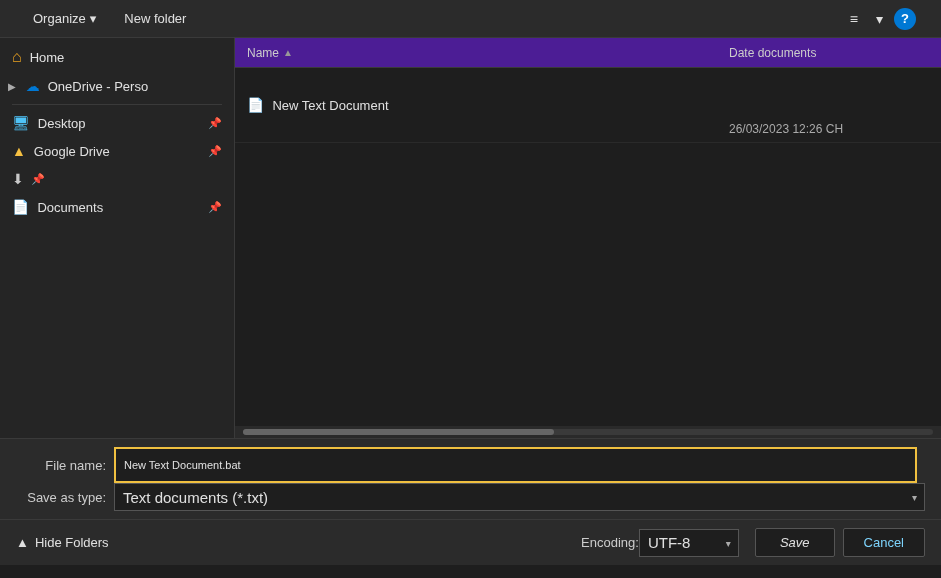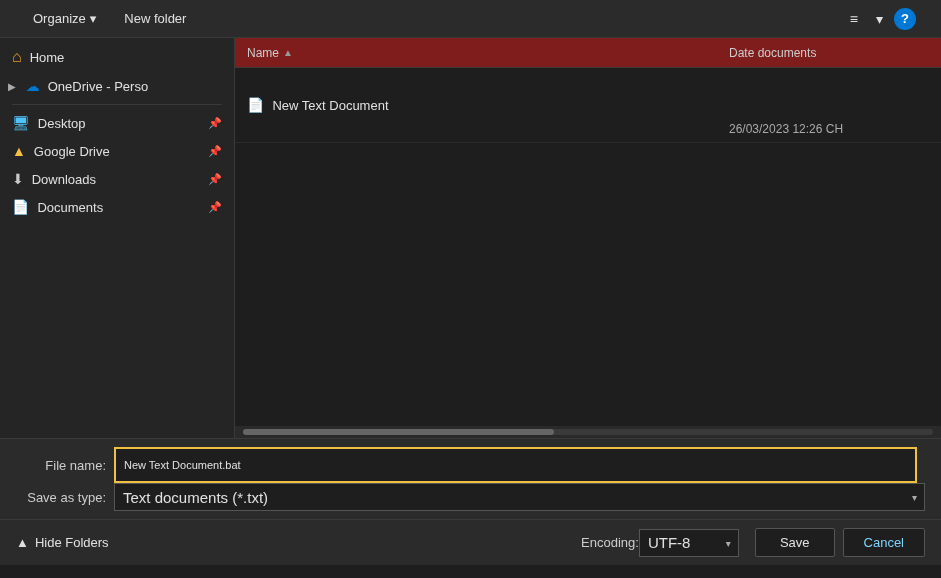--- a/index.html
+++ b/index.html
@@ -122,21 +122,21 @@
       background: #1e1e1e;
       display: flex;
       flex-direction: column;
     }
     .file-list-header {
       display: flex;
       align-items: center;
       border-bottom: 1px solid #3a3a3a;
       padding: 0 12px;
       height: 30px;
-      background: #7f1d1d;
+      background: #4c1d95;
     }
     .col-name {
       flex: 1;
       font-size: 12px;
       color: #ccc;
       display: flex;
       align-items: center;
       gap: 4px;
     }
     .col-date {
@@ -268,20 +268,21 @@
       margin-left: 16px;
     }
     .btn-save {
       background: #1e1e1e;
       border: 1px solid #555;
       color: #e0e0e0;
       padding: 6px 24px;
       cursor: pointer;
       font-size: 13px;
       border-radius: 2px;
+      font-style: italic;
     }
     .btn-cancel {
       background: #1e1e1e;
       border: 1px solid #555;
       color: #7dd3fc;
       padding: 6px 20px;
       cursor: pointer;
       font-size: 13px;
       border-radius: 2px;
     }
@@ -334,21 +335,20 @@
     </div>
 
     <div class="sidebar-item">
       <span class="gdrive-icon">▲</span>
       <span class="sidebar-label">Google Drive</span>
       <span class="pin-icon">📌</span>
     </div>
 
     <div class="sidebar-item">
       <span class="downloads-icon">⬇</span>
-      <span class="sidebar-label">Downloads</span>
       <span class="pin-icon">📌</span>
     </div>
 
     <div class="sidebar-item">
       <span class="documents-icon">📄</span>
       <span class="sidebar-label">Documents</span>
       <span class="pin-icon">📌</span>
     </div>
 
   </div>

